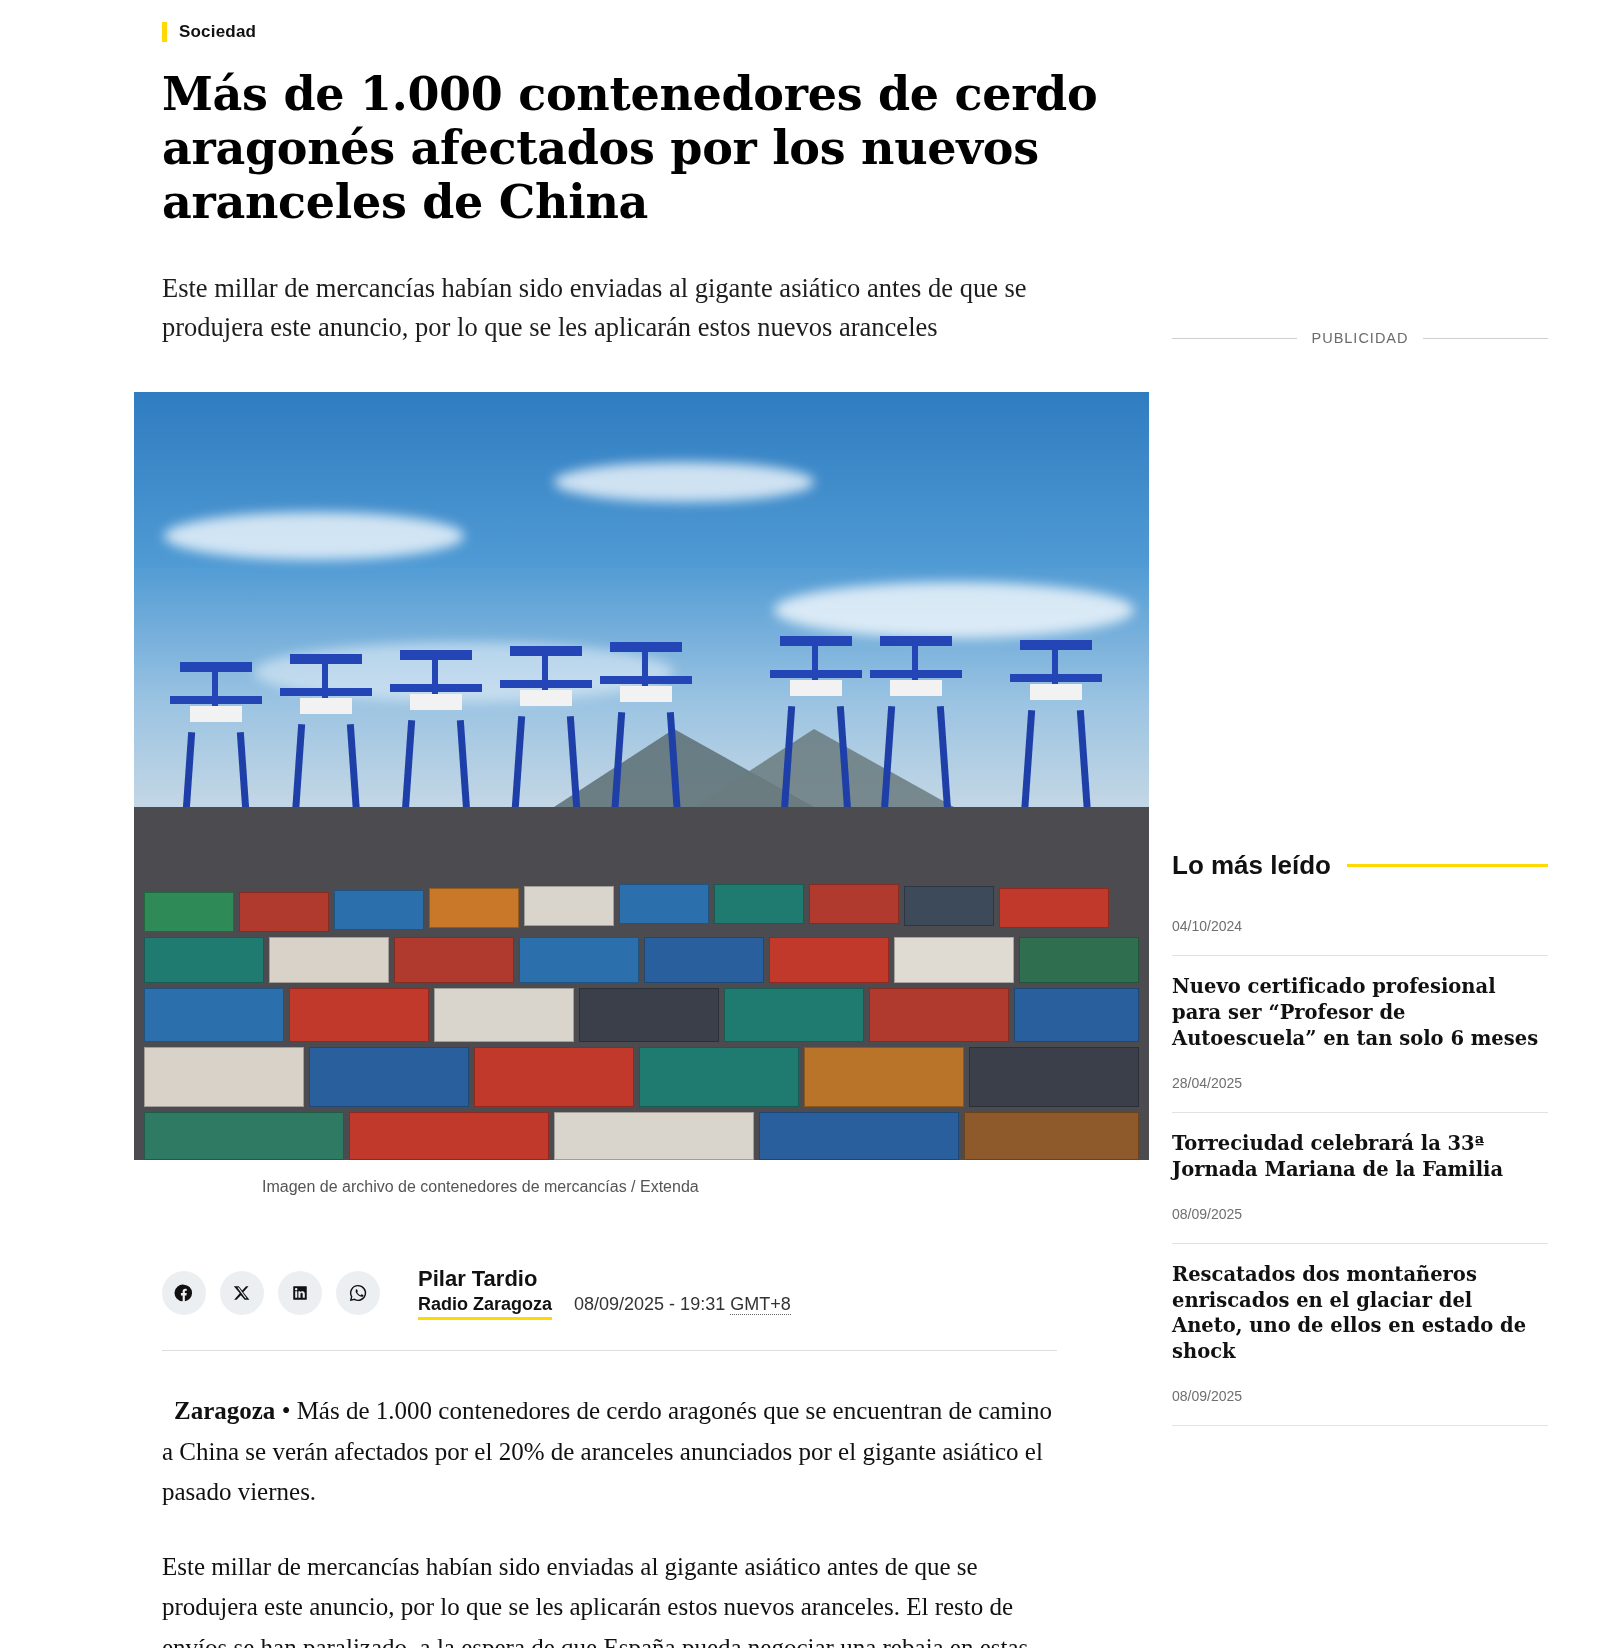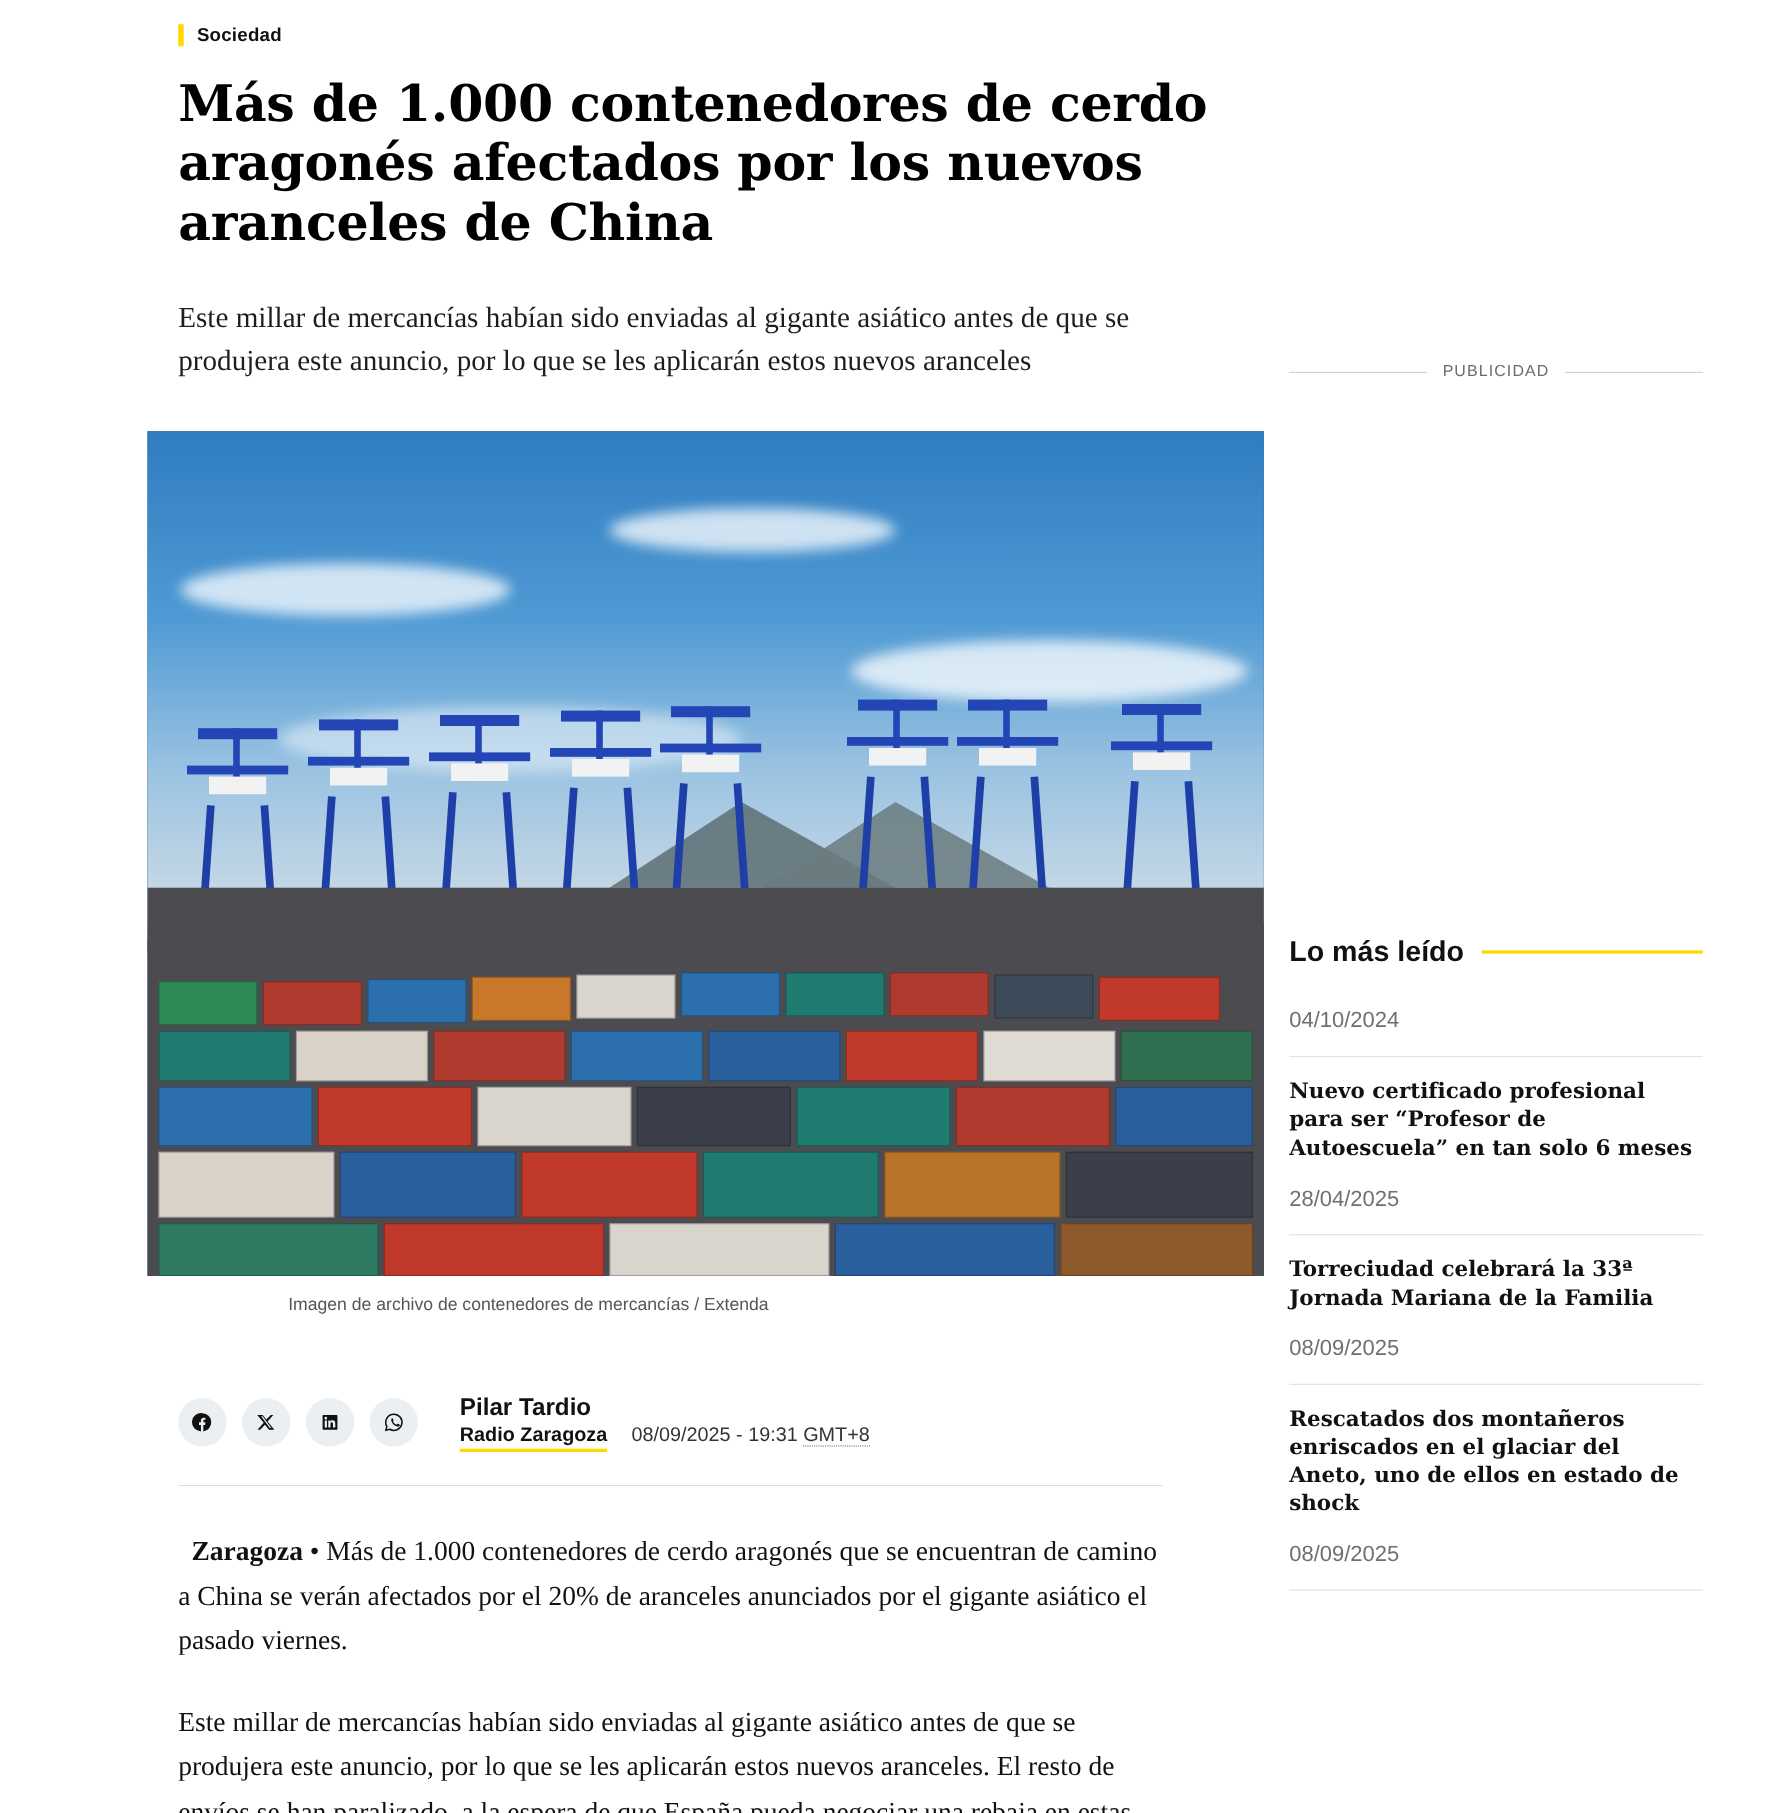--- a/index.html
+++ b/index.html
@@ -185,21 +185,21 @@
   .mr-title {
     font-family: "DejaVu Serif", serif;
     font-weight: bold;
     font-size: 19.5px;
     line-height: 1.33;
     color: #111;
     margin: 0 0 22px 0;
   }
   .mr-date {
     font-family: "Liberation Sans", sans-serif;
-    font-size: 20px;
+    font-size: 14px;
     color: #6f6f6f;
   }
   
   .sky {
     position: absolute; left: 0; top: 0; width: 100%; height: 58%;
     background: linear-gradient(#2f7cc0 0%, #4f9ad4 38%, #9cc4e2 70%, #cfdce6 100%);
   }
   .cloud {
     position: absolute;
     background: rgba(255,255,255,.75);

